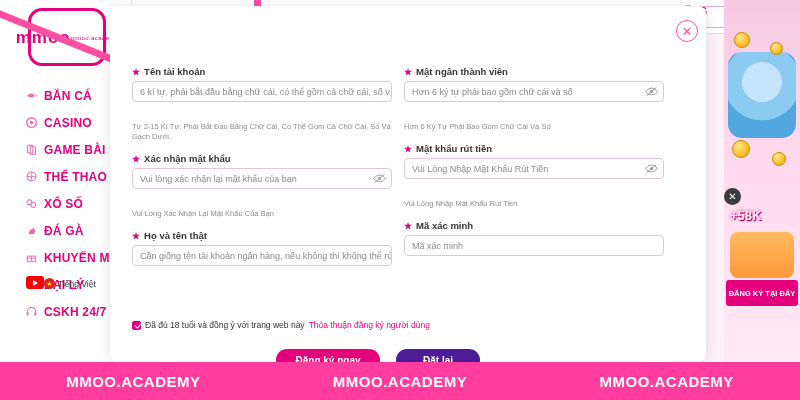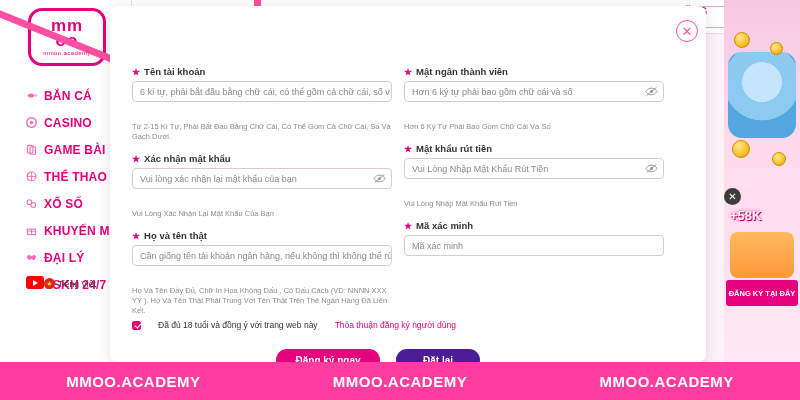--- a/index.html
+++ b/index.html
@@ -55,21 +55,21 @@
   }
   .logo-wrap {
     position: absolute; top: 8px; left: 28px;
     width: 78px; height: 62px;
   }
   .logo-badge {
     width: 78px; height: 58px;
     border: 3px solid #e5007d;
     border-radius: 14px;
     background: #ffffff;
-    display: flex; flex-direction: column;
+    display: flex; flex-direction: row;
     align-items: center; justify-content: center;
   }
   .logo-mm {
     font-size: 17px; font-weight: bold; color: #e5007d;
     letter-spacing: 1px; line-height: 15px;
   }
   .logo-oo {
     font-size: 17px; font-weight: bold; color: #e5007d;
     letter-spacing: 1px; line-height: 15px;
   }
@@ -217,21 +217,21 @@
   }
   .eye svg { display: block; }
   .hint {
     font-size: 7.5px; color: #8c8c8c; line-height: 10px;
     margin-top: 20px;
   }
 
   
   .terms {
     position: absolute; top: 320px; left: 132px;
-    display: flex; align-items: center; gap: 17px;
+    display: flex; align-items: center; gap: 4px;
     font-size: 8.5px; color: #333;
   }
   .cb {
     width: 9px; height: 9px; border-radius: 2px;
     background: #e5007d; border: 1px solid #e5007d;
     position: relative;
   }
   .cb::after {
     content: ""; position: absolute; left: 2.5px; top: 0.5px;
     width: 2.5px; height: 5px;
@@ -324,20 +324,28 @@
       <span>THỂ THAO</span>
     </div>
     <div class="side-item">
       <span class="side-ico">
         <svg width="11" height="11" viewBox="0 0 16 16">
             <circle cx="5" cy="6" r="3.5" fill="none" stroke="currentColor" stroke-width="1.5"></circle>
             <circle cx="10.5" cy="10" r="3.5" fill="none" stroke="currentColor" stroke-width="1.5"></circle>
           </svg>
       </span>
       <span>XỔ SỐ</span>
+    </div>
+    <div class="side-item">
+      <span class="side-ico">
+        <svg width="11" height="11" viewBox="0 0 16 16">
+            <path fill="currentColor" d="M4 13c0-4 2-7 5-7l2-3 1 3c2 1 2 5-1 7z"></path>
+          </svg>
+      </span>
+      <span>ĐÁ GÀ</span>
     </div>
     <div class="side-item">
       <span class="side-ico">
         <svg width="11" height="11" viewBox="0 0 16 16">
             <rect x="2" y="6" width="12" height="8" fill="none" stroke="currentColor" stroke-width="1.5"></rect>
             <path d="M8 6v8M2 9h12" stroke="currentColor" stroke-width="1.3"></path>
           </svg>
       </span>
       <span>KHUYẾN MÃI</span>
     </div>
@@ -425,21 +433,20 @@
     </div>
 
     <div class="field">
       <div class="field-label">
         <span class="star">★</span>
         <span>Họ và tên thật</span>
       </div>
       <div class="input-wrap">
         <div class="input">Cần giống tên tài khoản ngân hàng, nếu không thì không thể rút tiền</div>
       </div>
-      <div class="hint">Họ Và Tên Đầy Đủ, Chữ In Hoa Không Dấu , Có Dấu Cách (VD: NNNN XXX YY ). Họ Và Tên Thật Phải Trùng Với Tên Thật Trên Thẻ Ngân Hàng Đã Liên Kết.</div>
     </div>
 
   </div>
 
   <div class="col-r">
 
     <div class="field">
       <div class="field-label">
         <span class="star">★</span>
         <span>Mật ngân thành viên</span>

